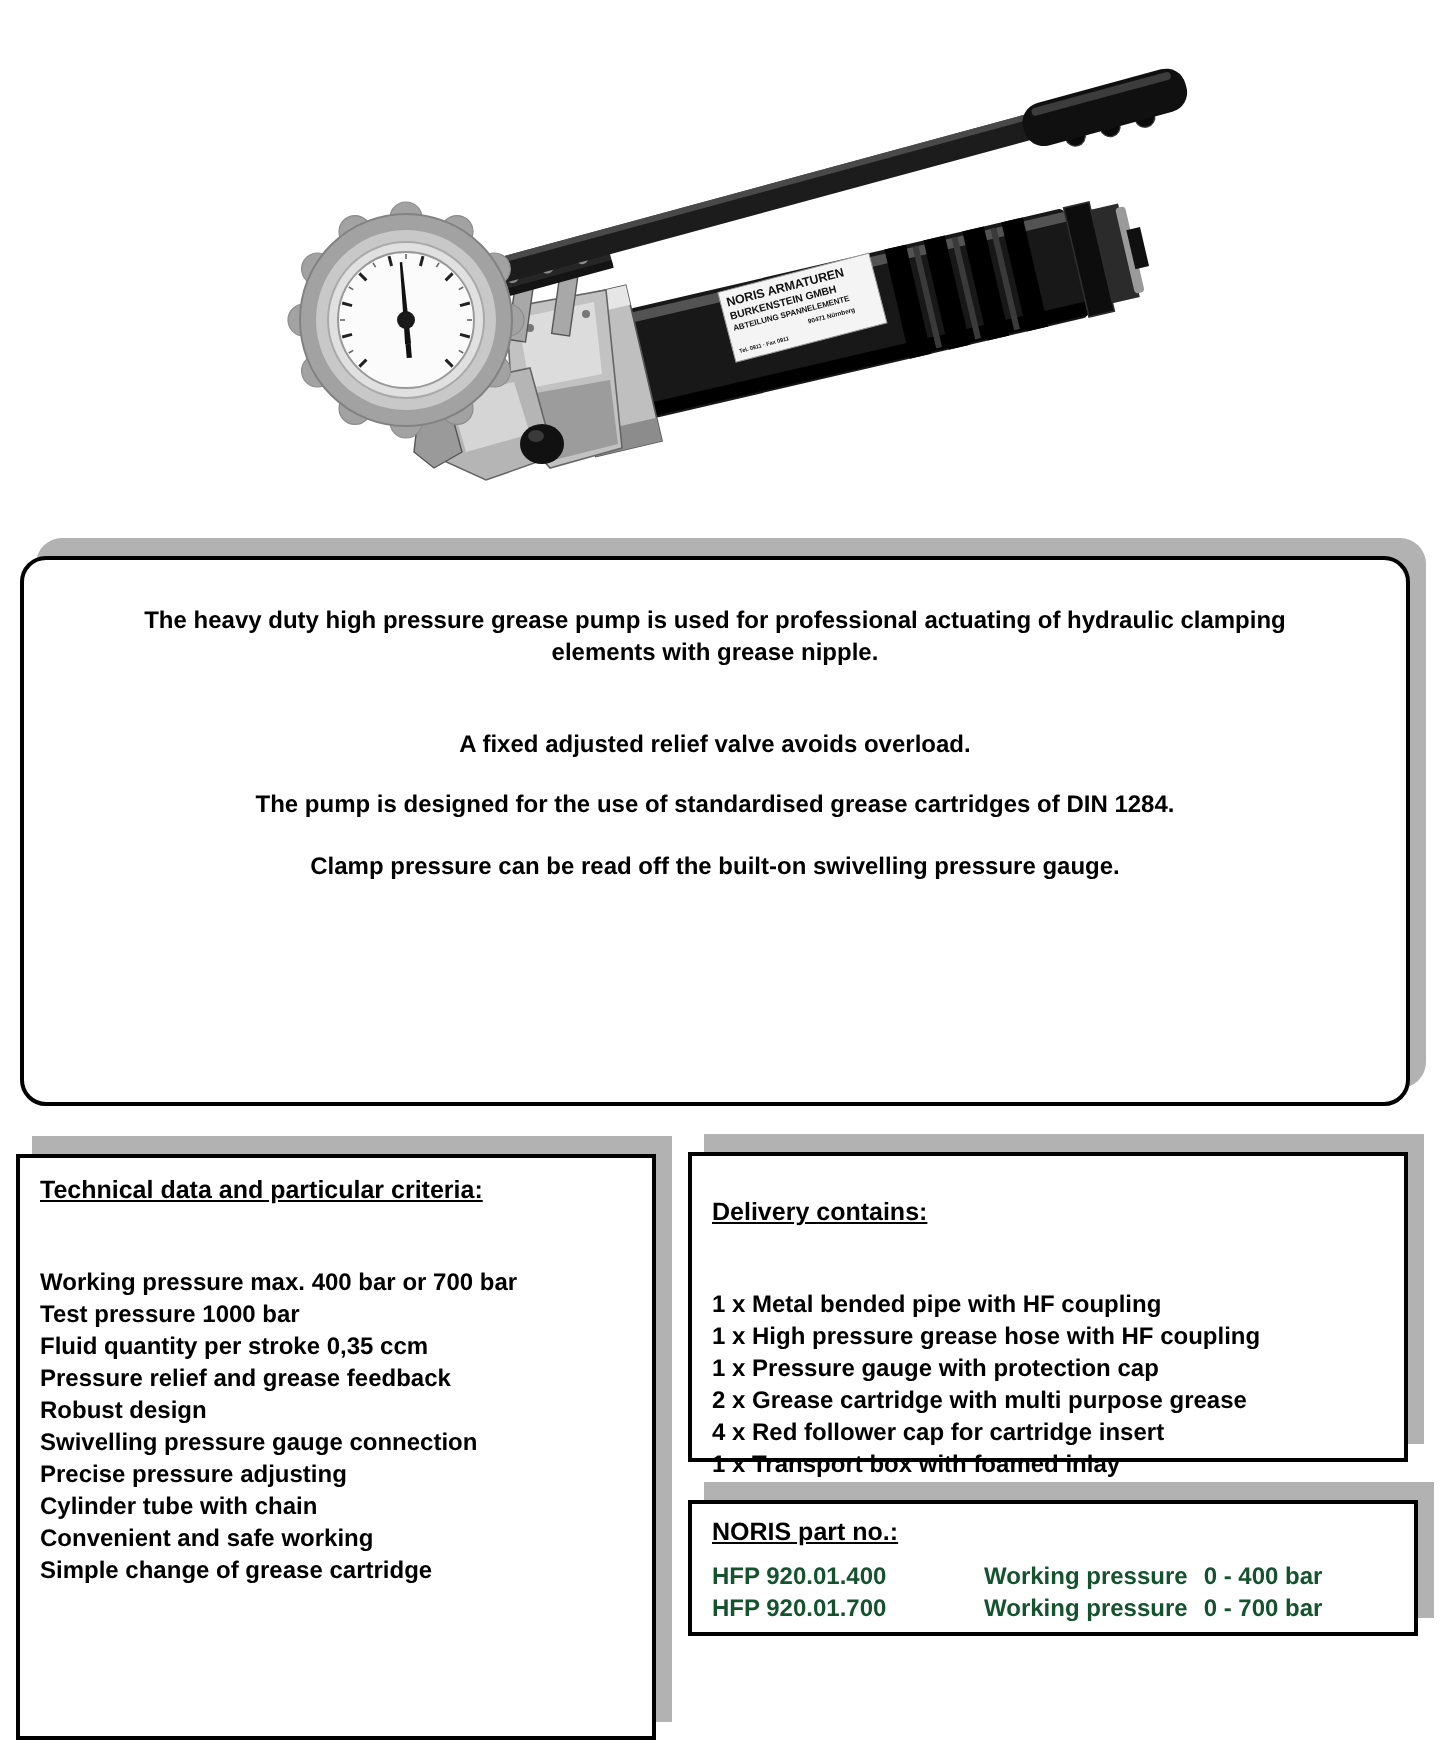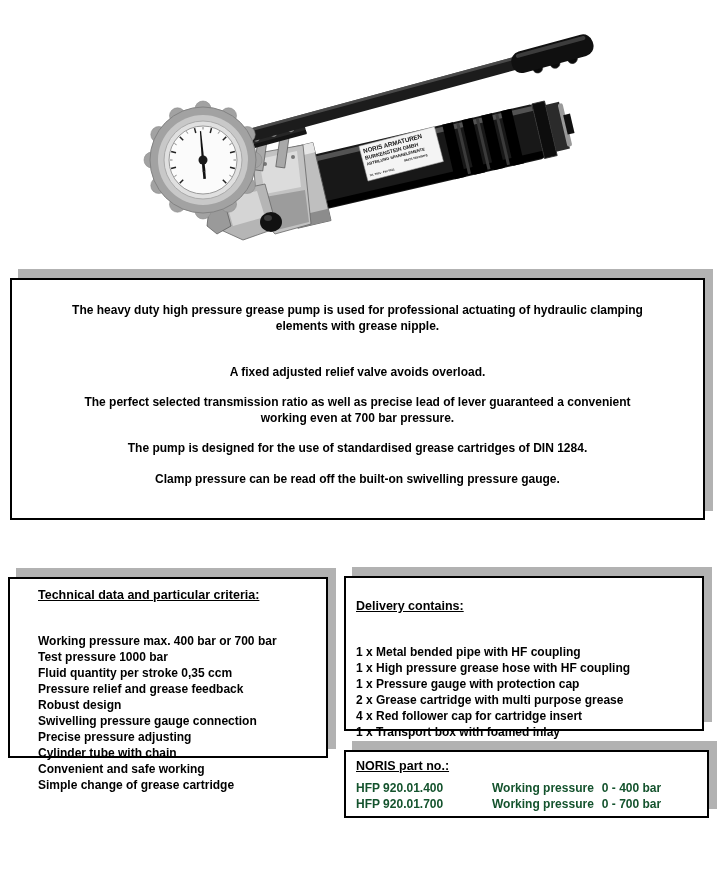--- a/index.html
+++ b/index.html
@@ -5,23 +5,23 @@
   html,body{margin:0;padding:0;}
   body{
     width:720px;height:870px;position:relative;background:#ffffff;
     font-family:"Liberation Sans",sans-serif;overflow:hidden;
   }
   .photo{position:absolute;left:125px;top:2px;width:470px;height:260px;}
   .box{
     position:absolute;background:#ffffff;border:2px solid #000;
     box-shadow:8px -9px 0 #b2b2b2;box-sizing:border-box;
   }
-  .desc-box{left:10px;top:278px;width:695px;height:242px;padding:8px 10px;}
+  .desc-box{left:10px;top:278px;width:695px;height:275px;padding:8px 10px;border-radius:13px;}
   .desc-box p{margin:15px 0 0 0;font-size:12px;font-weight:bold;line-height:15.5px;text-align:center;color:#000;}
-  .tech-box{left:8px;top:577px;width:320px;height:181px;padding:8px 28px;}
+  .tech-box{left:8px;top:577px;width:320px;height:293px;padding:8px 10px;}
   .deliv-box{left:344px;top:576px;width:360px;height:155px;padding:20px 10px;}
   .part-box{left:344px;top:750px;width:365px;height:68px;padding:6px 10px;}
   .box-title{
     font-size:12.5px;font-weight:bold;text-decoration:underline;color:#000;
     margin:0 0 14px 0;line-height:16px;
   }
   .item{font-size:12px;font-weight:bold;line-height:16px;color:#000;white-space:nowrap;}
   .spacer{height:16px;}
   .part-rows{margin-top:4px;}
   .part-row{display:flex;font-size:12px;font-weight:bold;line-height:16px;color:#14532d;}
@@ -165,24 +165,20 @@
 <div class="box desc-box">
   <p>
     <span>The heavy duty high pressure grease pump is used for professional actuating of hydraulic clamping</span><br>
     <span>elements with grease nipple.</span>
   </p>
   <p>
     <br>
     <span>A fixed adjusted relief valve avoids overload.</span>
   </p>
   <p>
-    <span>The perfect selected transmission ratio as well as precise lead of lever guaranteed a convenient</span><br>
-    <span>working even at 700 bar pressure.</span>
-  </p>
-  <p>
     <span>The pump is designed for the use of standardised grease cartridges of DIN 1284.</span>
   </p>
   <p>
     <span>Clamp pressure can be read off the built-on swivelling pressure gauge.</span>
   </p>
 </div>
 
 <div class="box tech-box">
   <div class="box-title">Technical data and particular criteria:</div>
   <div class="spacer"></div>

